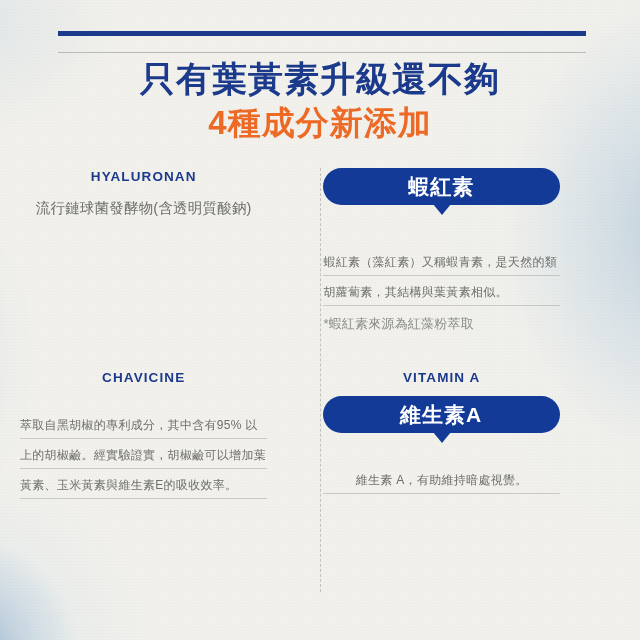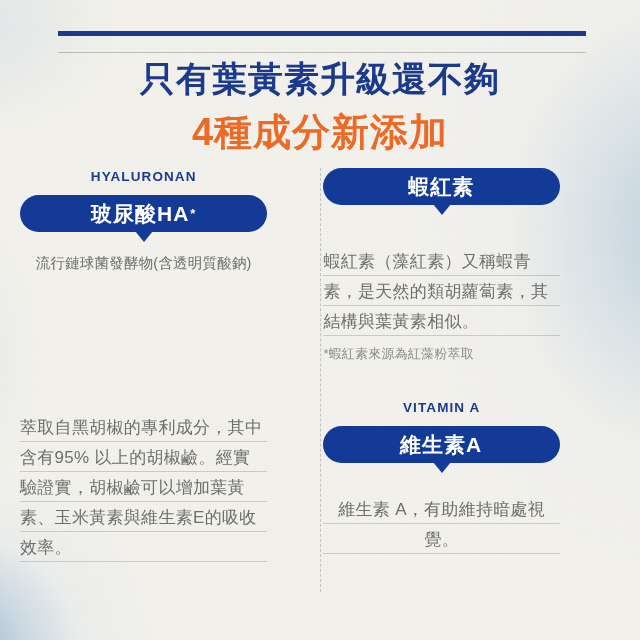--- a/index.html
+++ b/index.html
@@ -87,27 +87,27 @@
   }
   .headline-1 {
     font-size: 35px;
     line-height: 45px;
     font-weight: 700;
     color: #1b3a8c;
     letter-spacing: 1px;
     white-space: nowrap;
   }
   .headline-2 {
-    font-size: 38px;
+    font-size: 33px;
     line-height: 42px;
     font-weight: 700;
     color: #ec6a26;
     letter-spacing: 1px;
     white-space: nowrap;
-    margin-top: 10px;
+    margin-top: 1px;
     text-align: center;
   }
 
   
   .v-divider {
     position: absolute;
     left: 320px;
     top: 168px;
     width: 0;
     height: 424px;
@@ -175,21 +175,21 @@
     transform: translateX(-50%);
     width: 0;
     height: 0;
     border-left: 9px solid transparent;
     border-right: 9px solid transparent;
     border-top: 11px solid #123a96;
   }
 
   
   .ruled {
-    font-size: 17px;
+    font-size: 12px;
     line-height: 30px;
     color: #6e6f6b;
     letter-spacing: 0.3px;
     background-image: repeating-linear-gradient(
         to bottom,
         rgba(0,0,0,0) 0px,
         rgba(0,0,0,0) 28px,
         rgba(150,150,145,0.42) 28px,
         rgba(150,150,145,0.42) 29px,
         rgba(0,0,0,0) 29px,
@@ -240,27 +240,20 @@
   </div>
 
   <div class="v-divider"></div>
 
   <div class="grid">
 
     <div class="row">
 
       <div class="cell left">
         <div class="eyebrow">HYALURONAN</div>
-        <div class="pill-wrap">
-          <div class="pill">
-            <span>玻尿酸HA</span>
-              <span class="sup">*</span>
-          </div>
-          <div class="pill-tail"></div>
-        </div>
         <div class="lede">流行鏈球菌發酵物(含透明質酸鈉)</div>
       </div>
 
       <div class="cell right">
         <div class="pill-wrap">
           <div class="pill">
             <span>蝦紅素</span>
               <span class="sup"></span>
           </div>
           <div class="pill-tail"></div>
@@ -270,20 +263,21 @@
         <div class="footnote">*蝦紅素來源為紅藻粉萃取</div>
       </div>
 
     </div>
 
     <div class="row-gap"></div>
 
     <div class="row">
 
       <div class="cell left">
+        <div class="eyebrow">CHAVICINE</div>
         <div class="spacer-14"></div>
         <div class="ruled">萃取自黑胡椒的專利成分，其中含有95% 以上的胡椒鹼。經實驗證實，胡椒鹼可以增加葉黃素、玉米黃素與維生素E的吸收效率。</div>
       </div>
 
       <div class="cell right">
         <div class="eyebrow">VITAMIN A</div>
         <div class="pill-wrap">
           <div class="pill">
             <span>維生素A</span>
               <span class="sup"></span>

